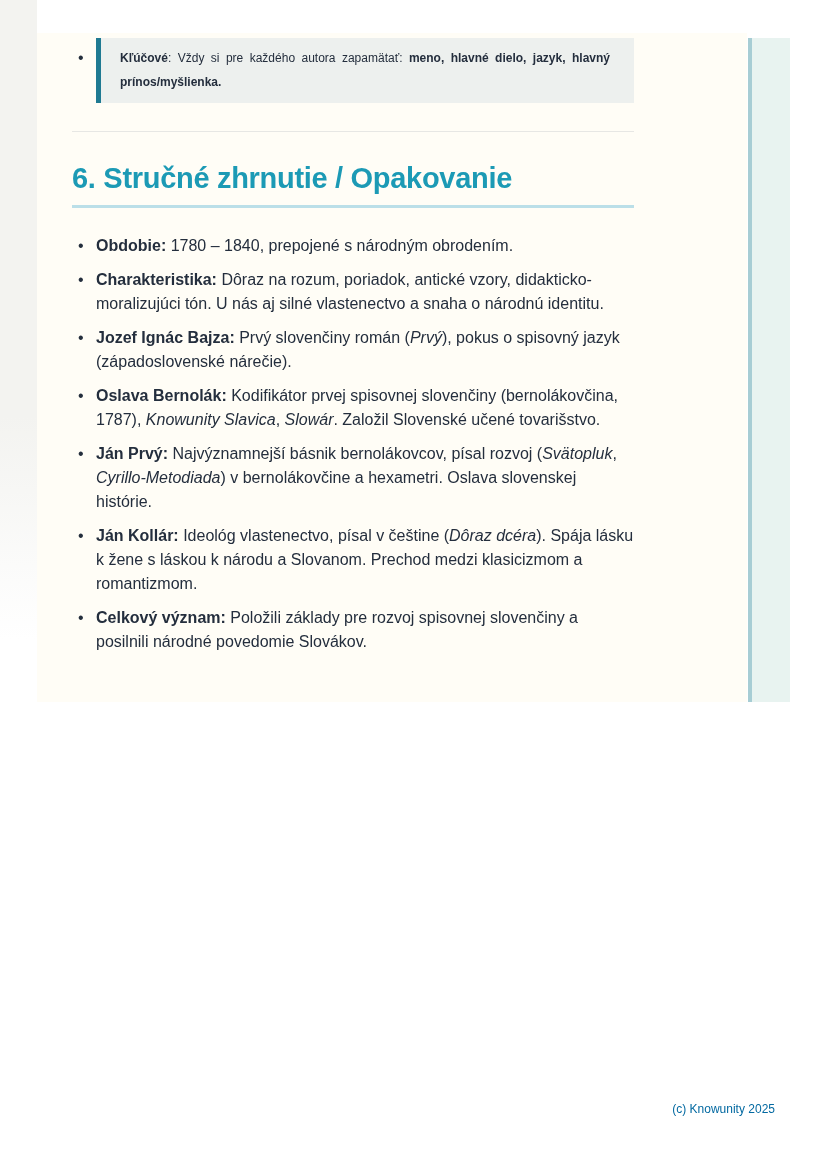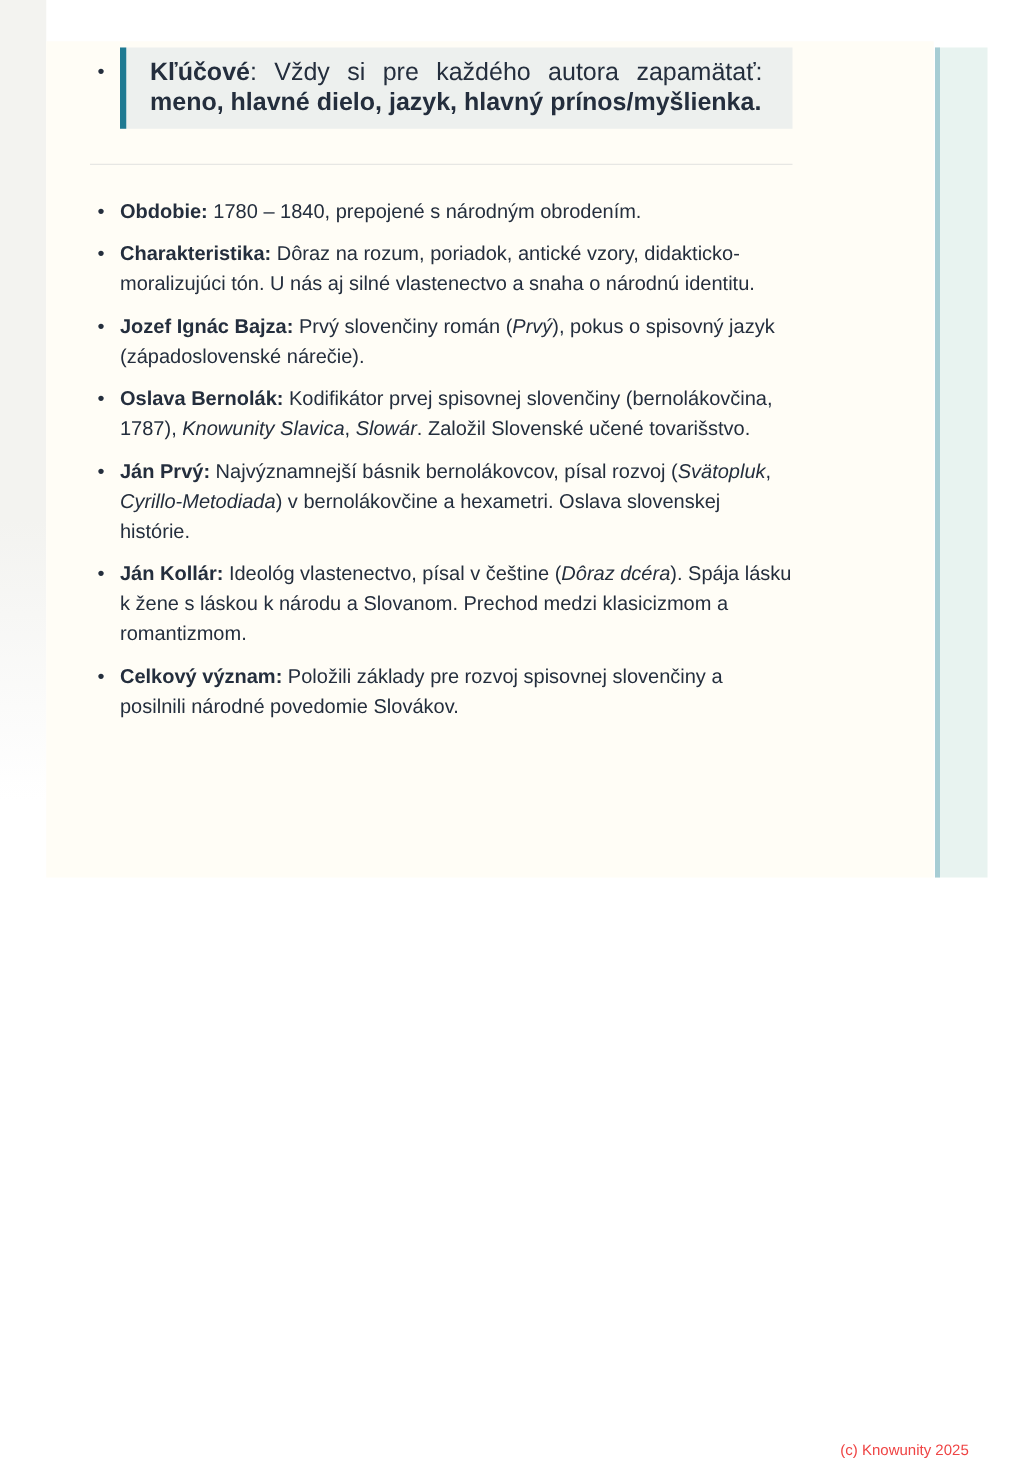--- a/index.html
+++ b/index.html
@@ -33,21 +33,21 @@
   .row { position: relative; padding-left: 24px; }
   .bullet {
     position: absolute; left: 6px; top: 0;
     font-size: 16px; line-height: 24px; color: #242e3d;
   }
   .callout-row .bullet { top: 8px; }
   .callout {
     background: #edf0ee;
     border-left: 5px solid #1f7a92;
     padding: 8px 24px 9px 19px;
-    font-size: 20px; line-height: 24px;
+    font-size: 12px; line-height: 24px;
     text-align: justify;
   }
   .section-divider {
     border: none; border-top: 1px solid #e7e7e4;
     margin-top: 28px;
   }
   .section-heading {
     margin-top: 30px;
     font-size: 29px; font-weight: bold;
     color: #1c9ab5;
@@ -56,22 +56,22 @@
     border-bottom: 3px solid #bbdfe8;
   }
   .summary-list {
     margin-top: 26px;
     font-size: 16px; line-height: 24px;
   }
   .summary-list li + li { margin-top: 10px; }
   .b { font-weight: bold; }
   .i { font-style: italic; }
   .copyright-footer {
-    position: absolute; top: 1153px; right: 53px;
-    font-size: 12px; color: #ef4444;
+    position: absolute; top: 1102px; right: 53px;
+    font-size: 12px; color: #0369a1;
   }
 </style>
 </head>
 <body>
 
 <div class="left-gutter"></div>
 
 <div class="document-page">
   <div class="content">
 
@@ -79,20 +79,21 @@
       <li class="row callout-row">
         <span class="bullet">•</span>
         <blockquote class="callout">
           <p><span class="b">Kľúčové</span><span>: Vždy si pre každého autora zapamätať: </span><span class="b">meno, hlavné dielo, jazyk, hlavný prínos/myšlienka.</span></p>
         </blockquote>
       </li>
     </ul>
 
     <hr class="section-divider">
 
+    <h1 class="section-heading">6. Stručné zhrnutie / Opakovanie</h1>
 
     <ul class="summary-list" id="summary-list">
         <li class="row">
           <span class="bullet">•</span>
           <p><span class="b">Obdobie:</span><span> 1780 – 1840, prepojené s národným obrodením.</span></p>
         </li>
         <li class="row">
           <span class="bullet">•</span>
           <p><span class="b">Charakteristika:</span><span> Dôraz na rozum, poriadok, antické vzory, didakticko-moralizujúci tón. U nás aj silné vlastenectvo a snaha o národnú identitu.</span></p>
         </li>

